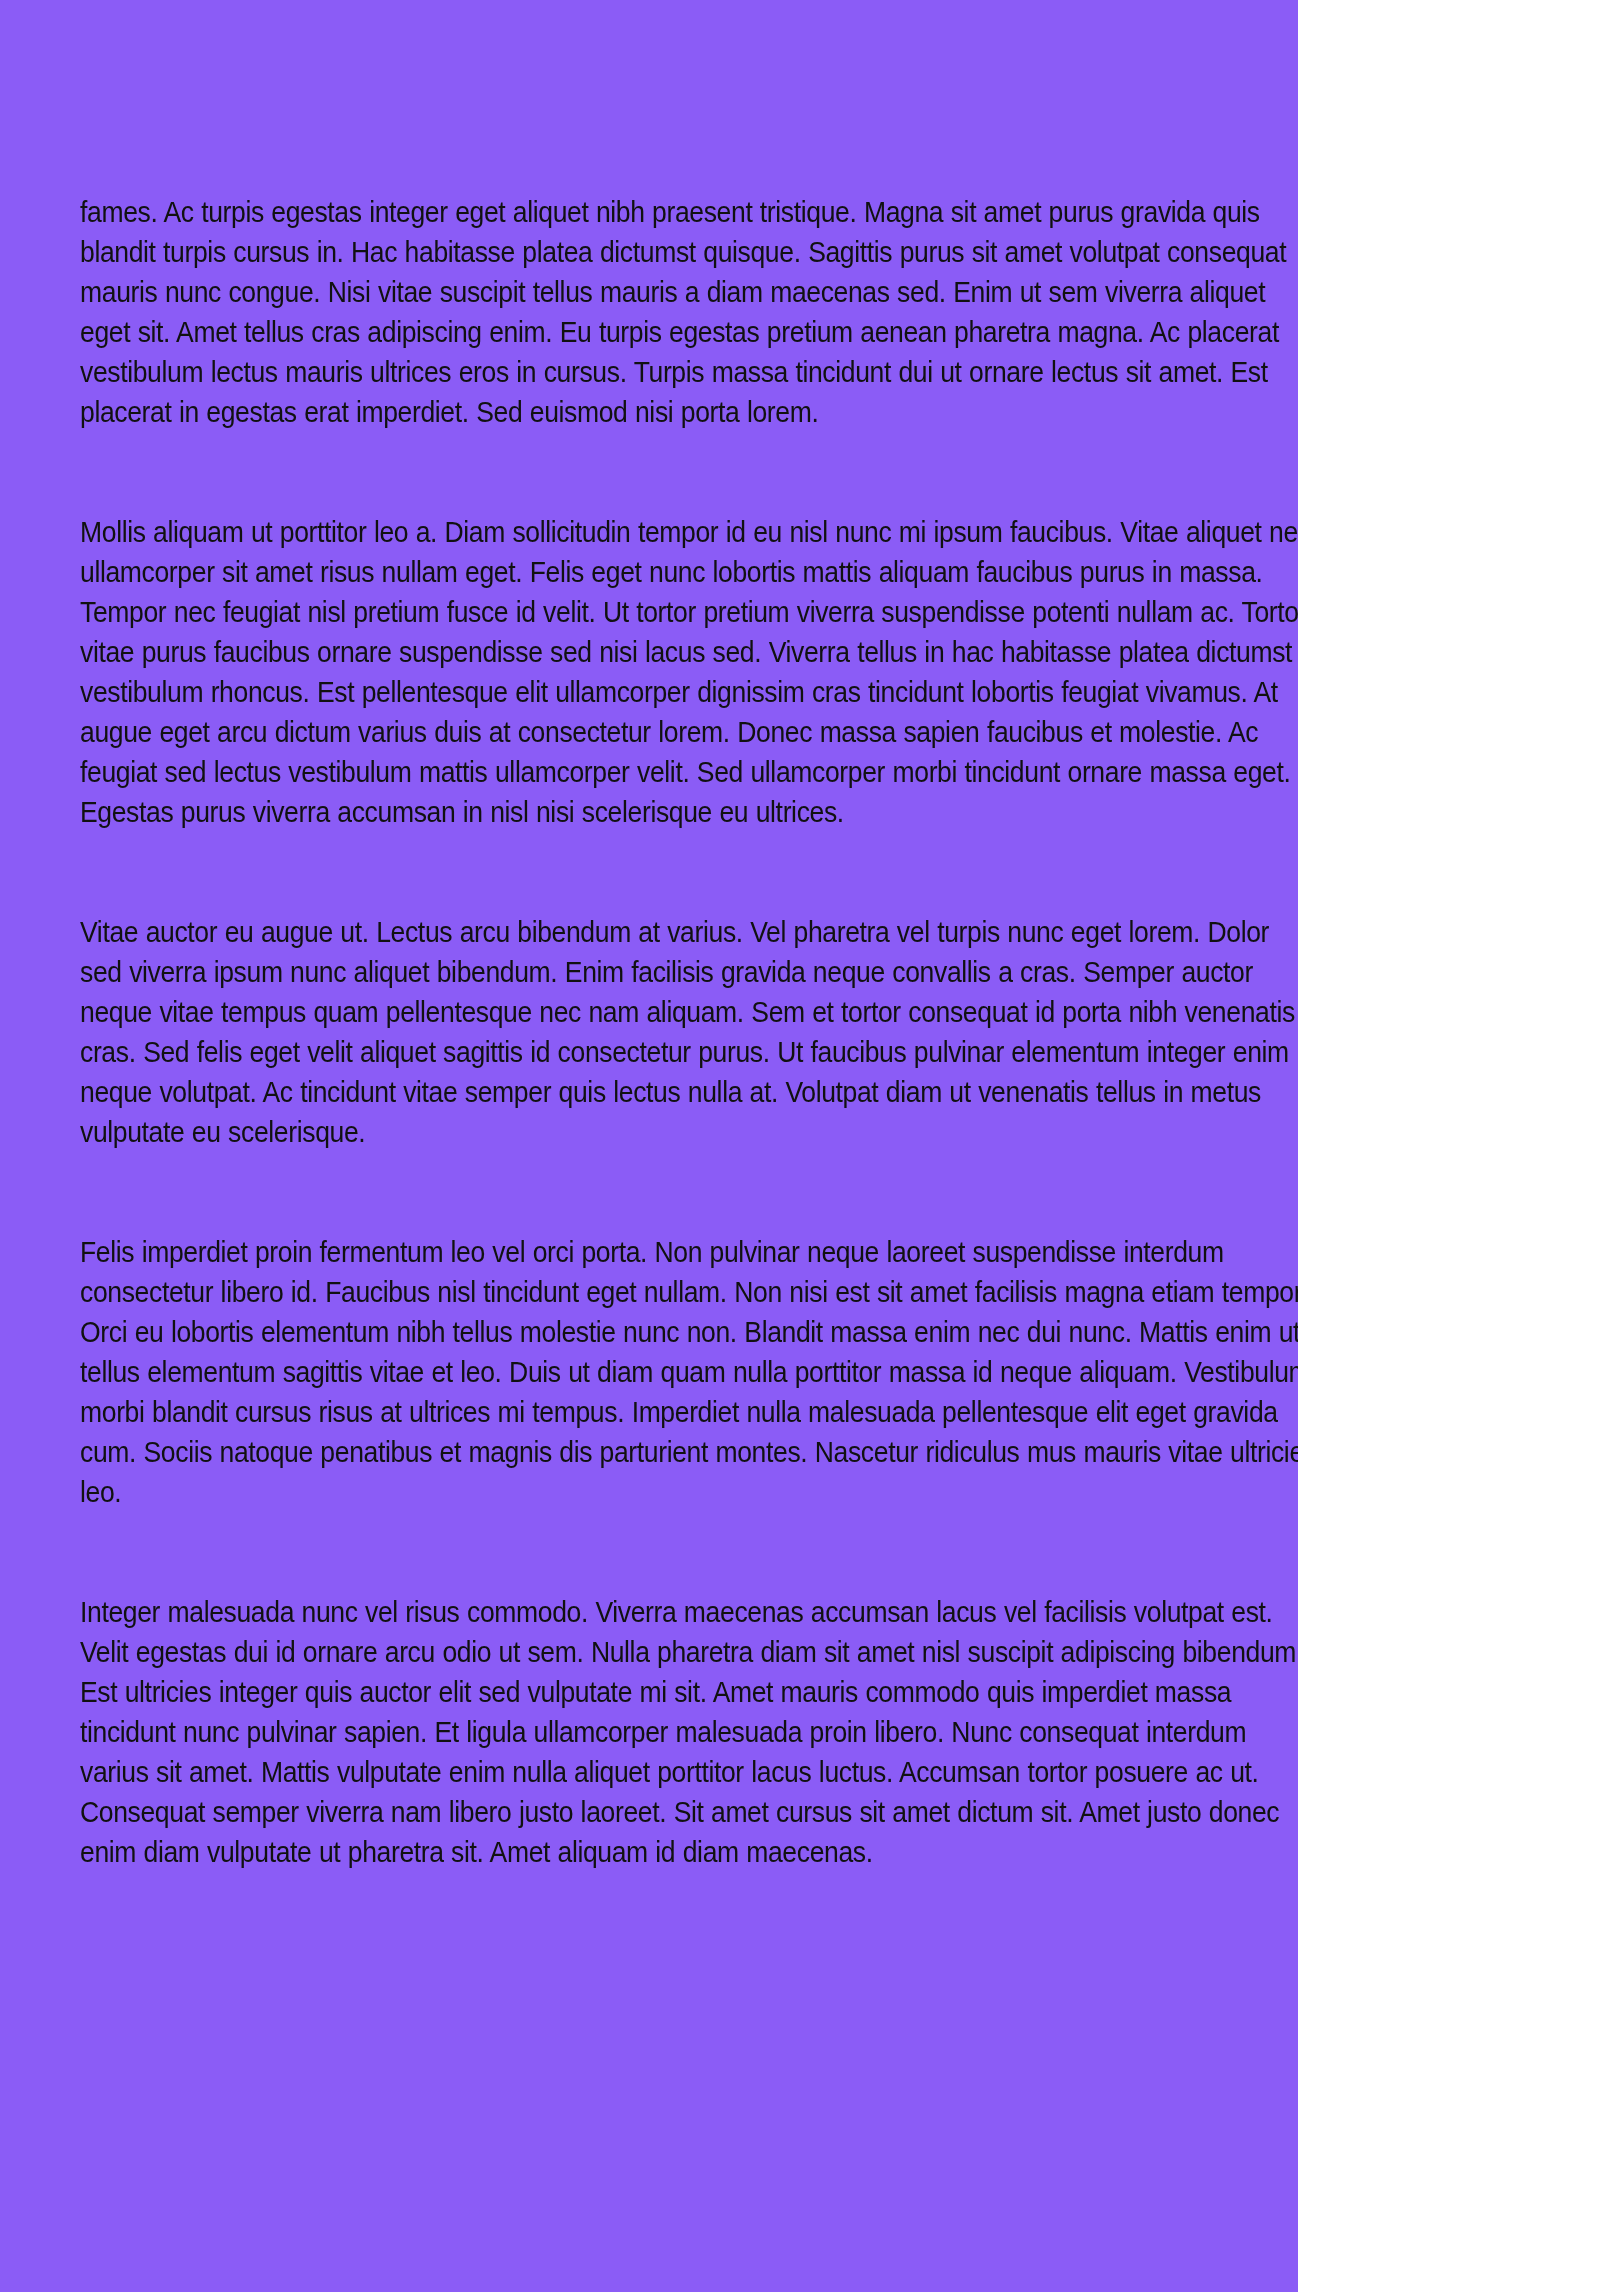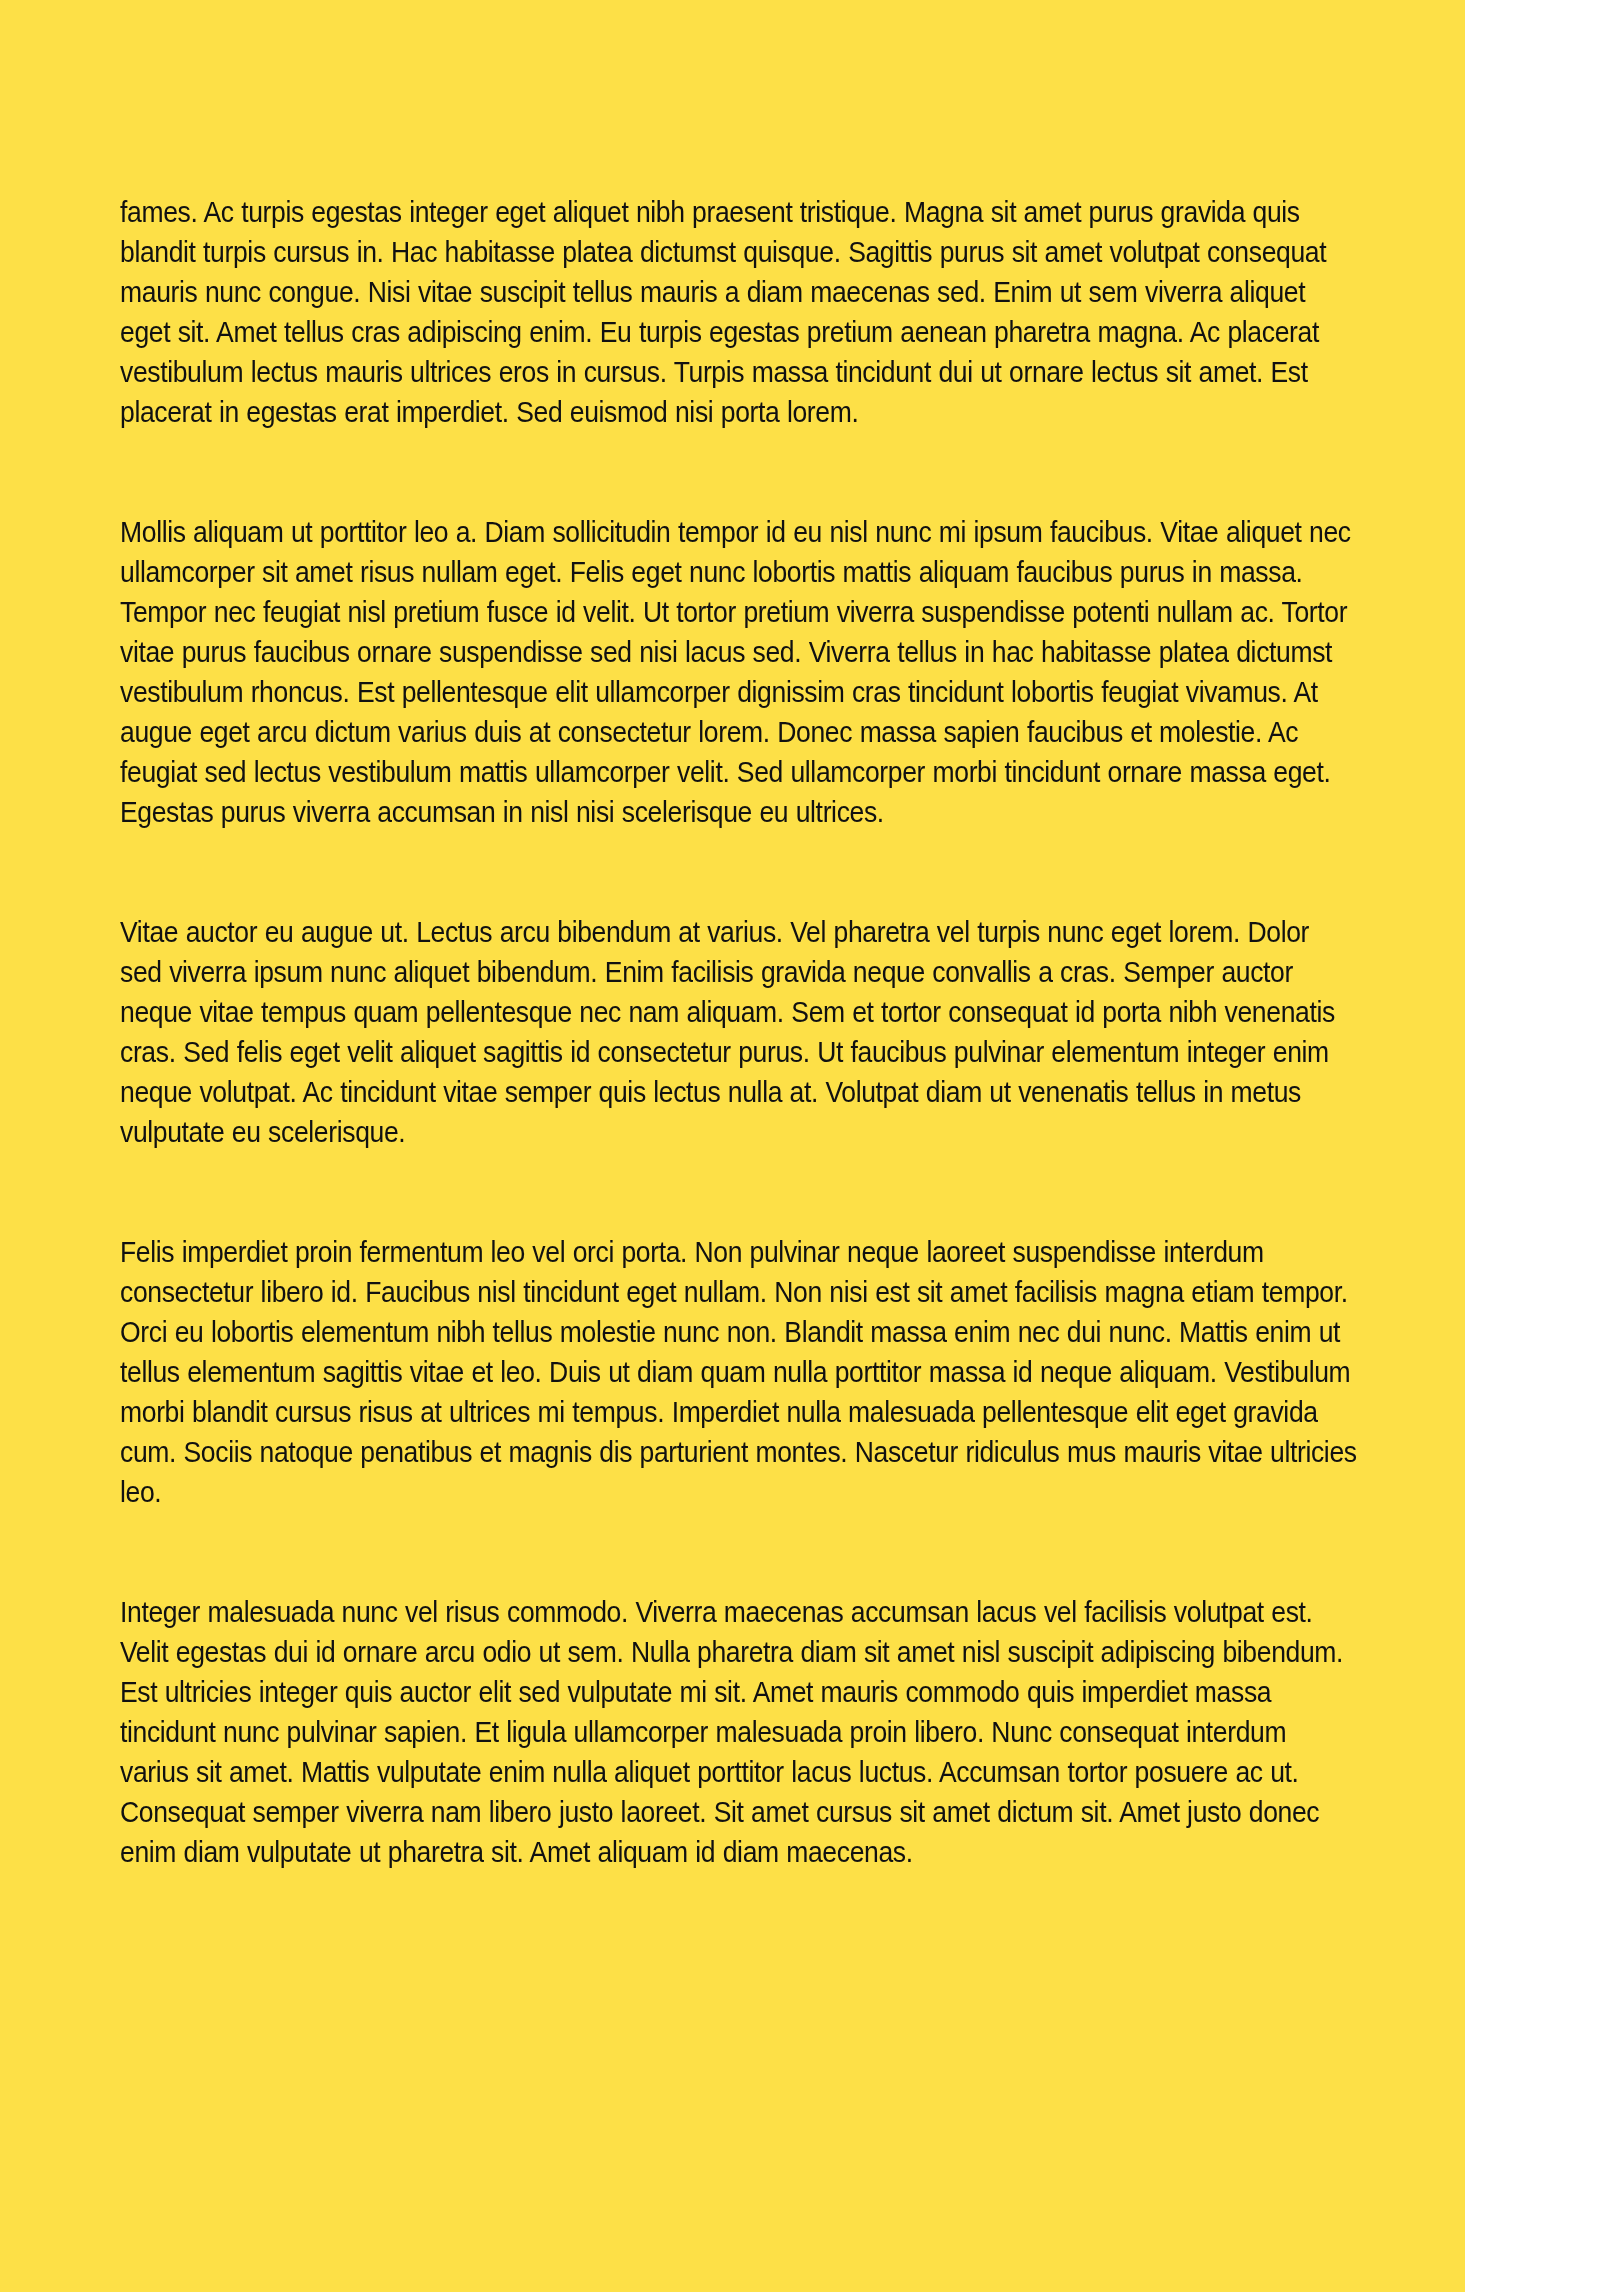--- a/index.html
+++ b/index.html
@@ -2,26 +2,26 @@
 <html><head>
 <meta charset="utf-8">
 <style>
   html, body {
     margin: 0;
     padding: 0;
     background: #ffffff;
   }
   .page {
     position: relative;
-    width: 1465px;
+    width: 1298px;
     height: 2293px;
-    background: #fde047;
+    background: #8b5cf6;
     overflow: hidden;
     box-sizing: border-box;
-    padding: 192px 0 0 120px;
+    padding: 192px 0 0 80px;
   }
   .content {
     
     width: 1353px;
     transform: scaleX(0.915);
     transform-origin: 0 0;
   }
   .content p {
     margin: 0 0 80px 0;
     font-family: "Liberation Sans", "DejaVu Sans", sans-serif;

